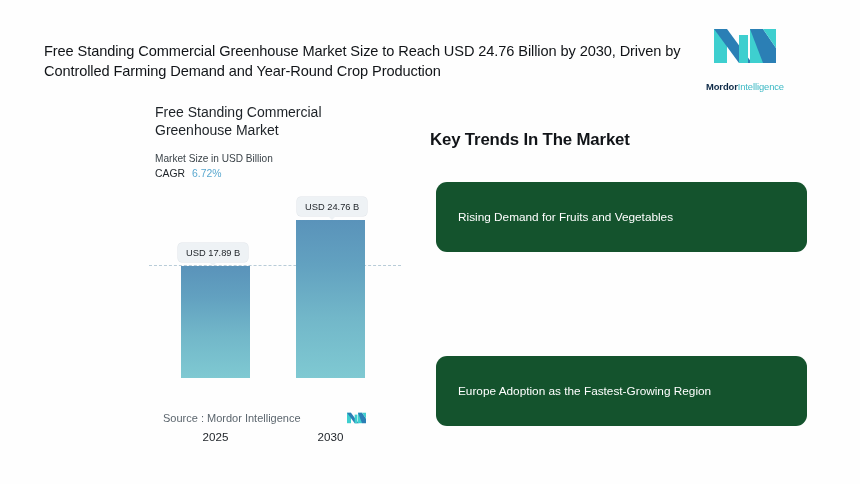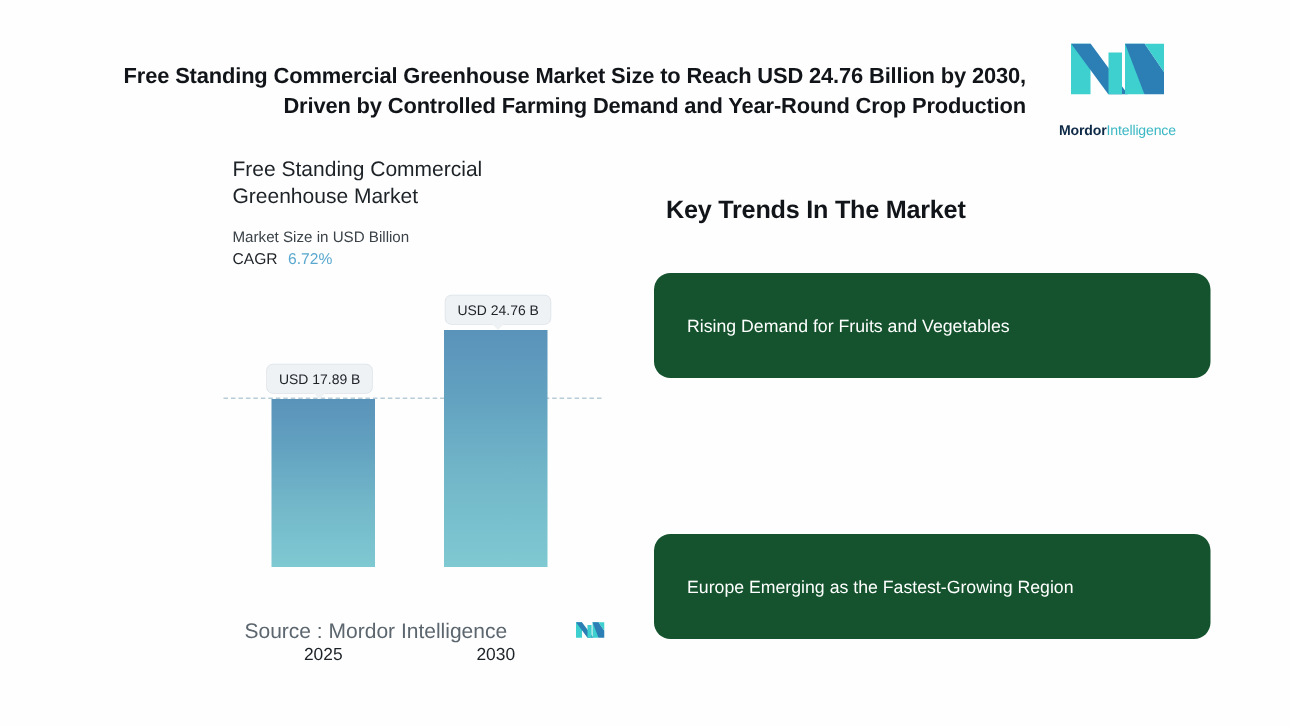--- a/index.html
+++ b/index.html
@@ -14,25 +14,24 @@
     width:860px; height:484px;
     background:#fefefe;
   }
 
   
   #headline {
     position:absolute;
     left:44px; top:41px;
     width:640px;
     font-size:14.6px;
-    font-weight:bold;
+    font-weight:normal;
     line-height:20px;
     color:#111418;
     letter-spacing:-0.1px;
-    text-align:right;
   }
 
   
   #brand {
     position:absolute;
     left:697px; top:29px;
     width:96px;
     text-align:center;
   }
   #brand .mark { width:62px; height:34px; margin:0 auto; display:block; }
@@ -110,28 +109,28 @@
     border-right:4px solid transparent;
     border-top:4px solid #eef2f5;
   }
   #tip-2025 { left:178px; top:243px; }
   #tip-2030 { left:297px; top:197px; }
 
   
   #source-row {
     position:absolute; left:163px; top:412px;
     display:flex; align-items:center; gap:46px;
-    font-size:14px; color:#5c666e;
+    font-size:11px; color:#5c666e;
   }
   #source-mark { width:19px; height:12px; display:block; }
 
   
   #trends-panel { position:absolute; left:430px; top:0; width:430px; height:484px; }
   #trends-heading {
-    position:absolute; left:14px; top:130px;
+    position:absolute; left:0; top:130px;
     font-size:16.8px; font-weight:bold;
     color:#111418; letter-spacing:-0.15px;
   }
   .trend-card {
     position:absolute;
     left:6px; width:371px;
     background:#14532d;
     border-radius:11px;
     color:#ffffff;
     font-size:11.8px;
@@ -199,17 +198,17 @@
     </div>
   </div>
 
   <div id="trends-panel">
     <div id="trends-heading">Key Trends In The Market</div>
 
     <div class="trend-card" id="trend-0">
       <span>Rising Demand for Fruits and Vegetables</span>
     </div>
     <div class="trend-card" id="trend-2">
-      <span>Europe Emerging as the Fastest-Growing Region</span>
+      <span>Europe Adoption as the Fastest-Growing Region</span>
     </div>
   </div>
 
 </div>
 
 </body></html>

